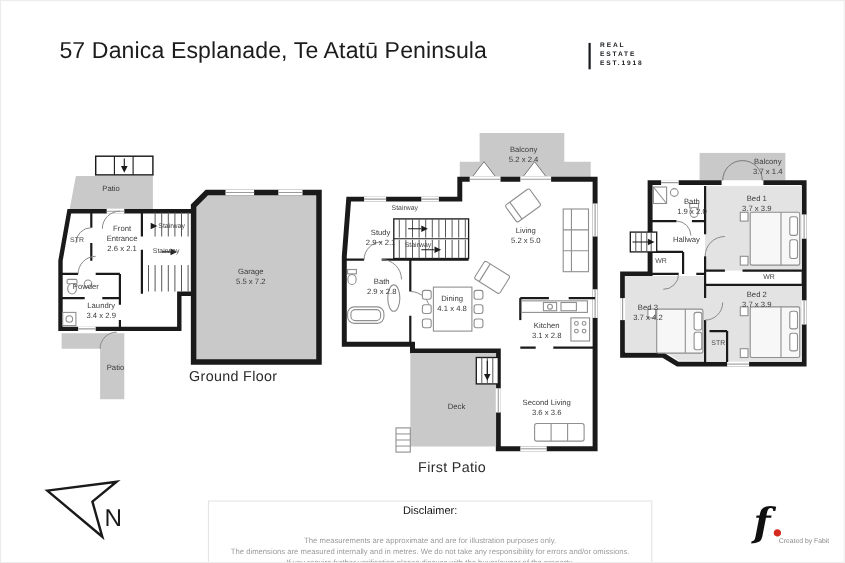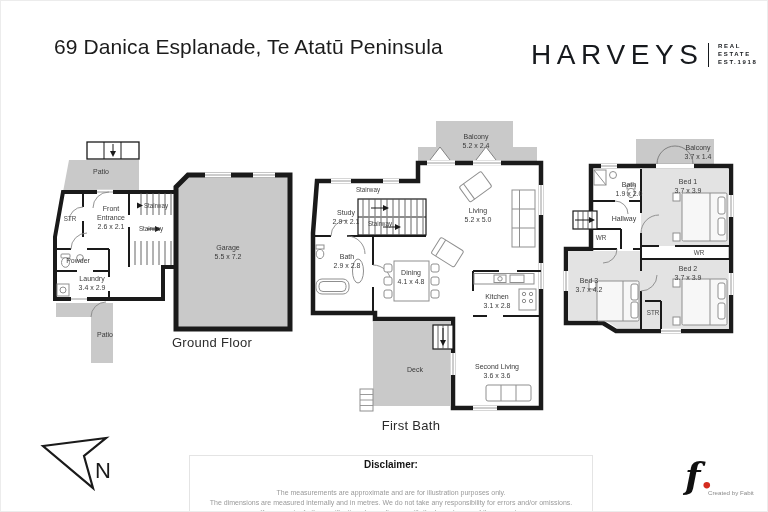--- a/index.html
+++ b/index.html
@@ -21,39 +21,38 @@
   .rl .dm{display:block;}
   .rl .nm{display:block;}
   .rl.sm{font-size:6.3px;color:#444;}
   .rl.wrap .nm{white-space:normal;width:44px;margin:0 auto;}
   .floor-title{position:absolute;transform:translate(-50%,-50%);font-size:13px;font-weight:500;
       color:#2b2b2b;letter-spacing:.3px;white-space:nowrap;}
 
   
   .disclaimer{left:188px;top:454px;width:404px;border:1px solid #e4e4e4;background:#fff;
       text-align:center;padding:3px 0 4px 0;box-sizing:border-box;}
-  .disclaimer .head{font-size:10px;font-weight:700;color:#141414;margin-bottom:18px;}
+  .disclaimer .head{font-size:10px;font-weight:400;color:#141414;margin-bottom:18px;}
   .disclaimer .ln{font-size:7px;color:#9a9a9a;line-height:1.4;white-space:nowrap;}
 
   
   .credit-logo{left:684px;top:456px;font-family:"DejaVu Serif",serif;font-style:italic;
       font-size:36px;font-weight:600;color:#101010;line-height:1;}
   .credit-logo .dot{color:#d42b1e;font-style:normal;}
   .credit-text{left:707px;top:488px;font-size:6.2px;color:#8a8a8a;white-space:nowrap;}
 
   svg{position:absolute;overflow:visible;}
 </style>
 </head>
 <body>
 
 <div id="screen">
 
-  <div class="abs page-title">69 Danica Esplanade, Te Atatū Peninsula</div>
+  <div class="abs page-title">57 Danica Esplanade, Te Atatū Peninsula</div>
   <div class="abs brand">
-    <span class="brand-name">HARVEYS</span>
     <span class="brand-divider"></span>
     <span class="brand-tag">
       <div>REAL</div>
       <div>ESTATE</div>
       <div>EST.1918</div>
     </span>
   </div>
 
   <svg style="left:52px;top:138px" width="245" height="235" viewBox="0 0 245 235">
     <g stroke="#1a1a1a" fill="#ffffff">
@@ -351,21 +350,21 @@
       <span class="nm">Kitchen</span>
       <span class="dm">3.1 x 2.8</span>
     </div>
   <div class="rl" style="left:414px;top:369px">
       <span class="nm">Deck</span>
     </div>
   <div class="rl" style="left:496px;top:370px">
       <span class="nm">Second Living</span>
       <span class="dm">3.6 x 3.6</span>
     </div>
-  <div class="floor-title" style="left:410px;top:424px">First Bath</div>
+  <div class="floor-title" style="left:410px;top:424px">First Patio</div>
 
   <div class="rl" style="left:697px;top:151px">
       <span class="nm">Balcony</span>
       <span class="dm">3.7 x 1.4</span>
     </div>
   <div class="rl" style="left:628px;top:188px">
       <span class="nm">Bath</span>
       <span class="dm">1.9 x 2.0</span>
     </div>
   <div class="rl" style="left:687px;top:185px">

